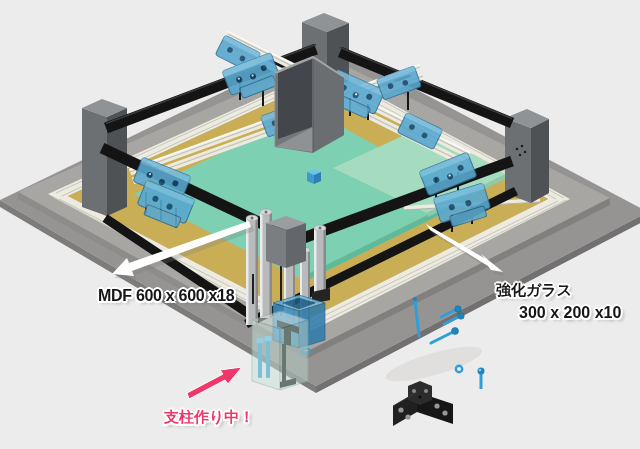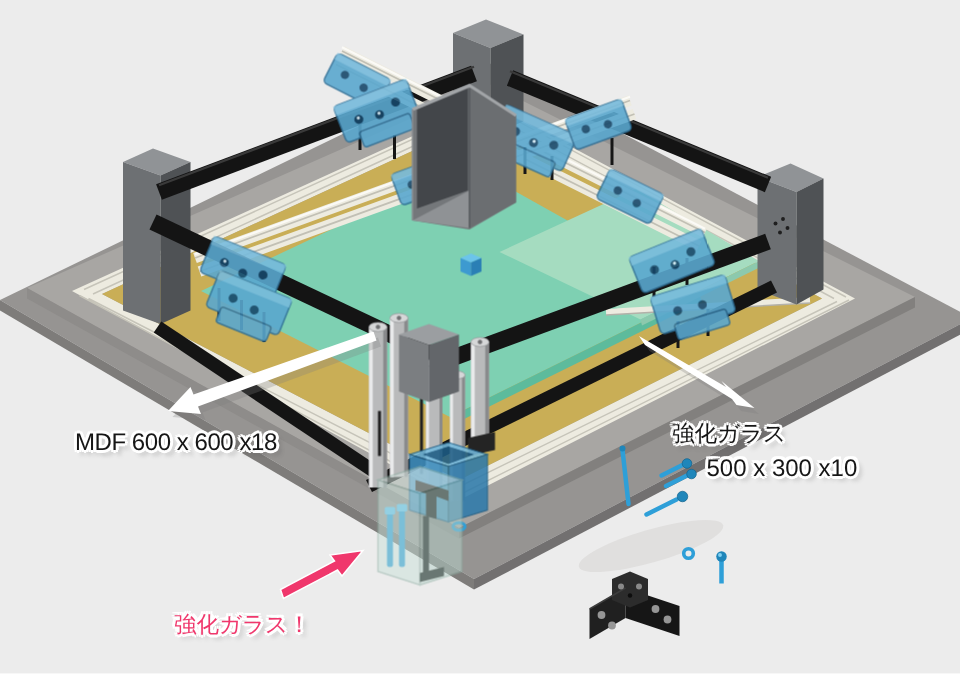--- a/index.html
+++ b/index.html
@@ -3,24 +3,25 @@
 <meta charset="utf-8">
 <style>
   html,body{margin:0;padding:0;background:#ffffff;}
   .stage{
     position:relative;width:640px;height:449px;overflow:hidden;
     background:var(--background,#ececec);
     font-family:"Liberation Sans","DejaVu Sans",sans-serif;
   }
   .stage svg{position:absolute;left:0;top:0;}
   .label{
-    position:absolute;font-weight:normal;white-space:nowrap;line-height:1.1;
+    position:absolute;font-weight:bold;white-space:nowrap;line-height:1.1;
     text-shadow:-2px 0 0 #fff,2px 0 0 #fff,0 -2px 0 #fff,0 2px 0 #fff,
       -1.5px -1.5px 0 #fff,1.5px 1.5px 0 #fff,-1.5px 1.5px 0 #fff,1.5px -1.5px 0 #fff,
       3px 3px 3px rgba(70,70,70,.35);
+    margin-left:48px;
   }
   .label-dark{color:var(--label-black,#161616);}
   .label-pink{color:var(--accent-pink,#f0376c);}
   
   .f-under{fill:var(--base-gray-under,#969492);}
   .f-base{fill:var(--base-gray,#a8a6a3);}
   .f-ring{fill:var(--rail-ivory,#edebe0);}
   .f-mdf{fill:var(--mdf-yellow,#c9ae56);}
   .f-bed{fill:var(--bed-green,#7ed0b2);}
   .f-glass{fill:var(--glass-green,#a5dcc0);}
@@ -357,15 +358,15 @@
     <polygon fill="#7d7d7d" opacity=".28" points="429,228 487,262 484,258 506,276 494,274 491,270 433,234"></polygon>
     <polygon class="f-arrow" points="426,224 484,258 481,254 503,272 491,270 488,266 430,230"></polygon>
   </g>
   <g>
     <polygon class="f-pink" stroke="#ffffff" stroke-width="1" points="187,393 223,374 220,370 242,367 228,384 225,380 189,399"></polygon>
   </g>
 </svg>
 
   <div class="label label-dark" style="left:50px;top:287px;font-size:16px;letter-spacing:-0.3px;">MDF 600 x 600 x18</div>
   <div class="label label-dark" style="left:448px;top:282px;font-size:15px;">強化ガラス</div>
-  <div class="label label-dark" style="left:471px;top:304px;font-size:16px;">500 x 300 x10</div>
-  <div class="label label-pink" style="left:116px;top:409px;font-size:15px;">強化ガラス！</div>
+  <div class="label label-dark" style="left:471px;top:304px;font-size:16px;">300 x 200 x10</div>
+  <div class="label label-pink" style="left:116px;top:409px;font-size:15px;">支柱作り中！</div>
 </div>
 
 </body></html>

